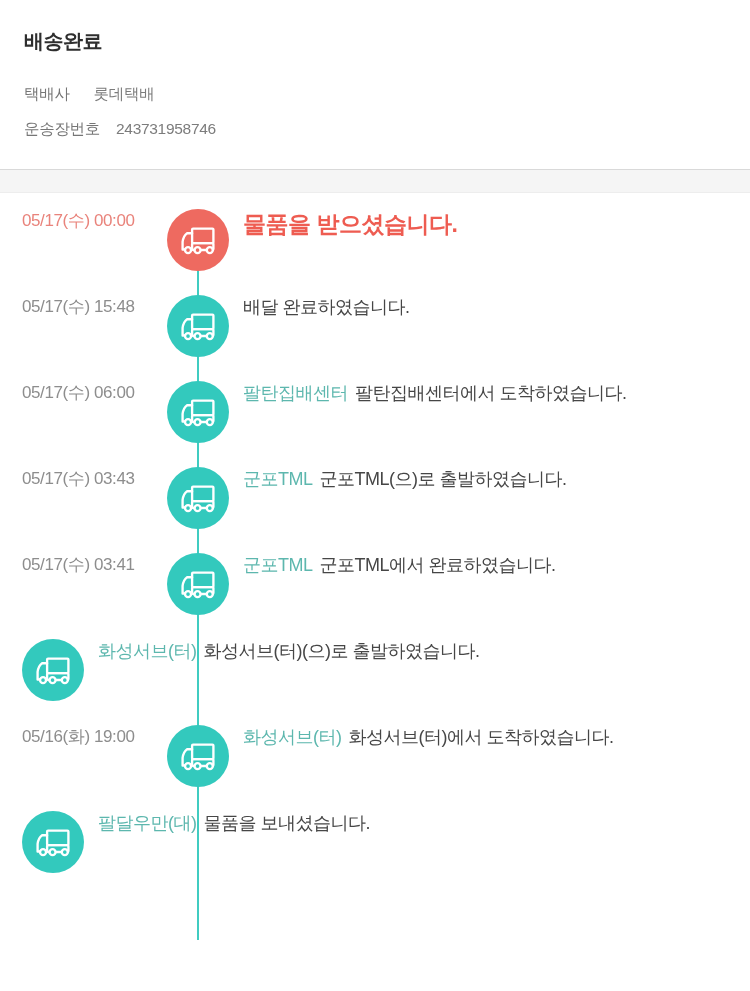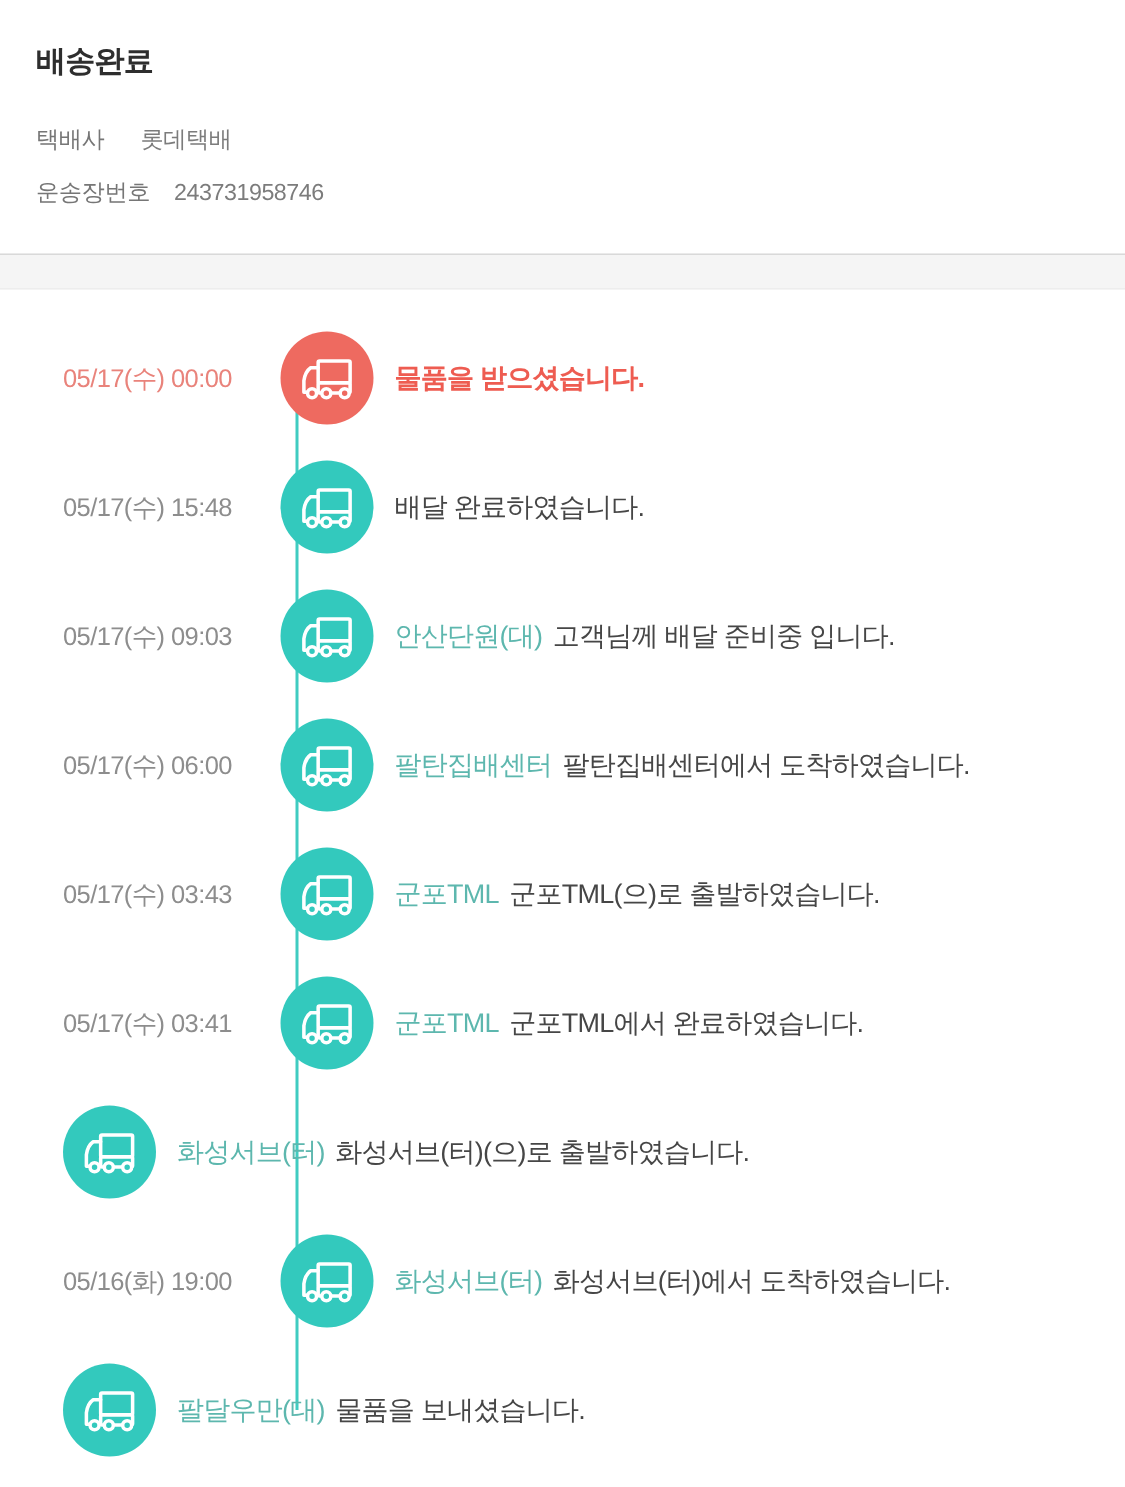--- a/index.html
+++ b/index.html
@@ -20,38 +20,38 @@
   .divider {
     margin-top:30px; height:22px; background:#f5f5f5;
     border-top:1px solid #d9d9d9; border-bottom:1px solid #ededed;
   }
   
   .timeline { position:relative; margin-top:16px; padding-left:22px; }
   .tl-line {
     position:absolute; left:197px; top:43px; width:2px; height:688px;
     background:#40ccc1; z-index:0;
   }
-  .row { display:flex; align-items:center; height:86px; position:relative;margin-left:20px; }
+  .row { display:flex; align-items:flex-start; height:86px; position:relative; }
   .date {
     flex:none; width:145px; font-size:17px; color:#8d8d8d; letter-spacing:-0.4px;
   }
   .badge {
     flex:none; width:62px; height:62px; border-radius:50%;
     background:#33c9bd; color:#33c9bd;
     display:flex; align-items:center; justify-content:center;
     position:relative; z-index:1;
   }
   .badge svg { width:58px; height:58px; display:block; }
   .msg { margin-left:14px; font-size:18px; color:#464646; letter-spacing:-0.5px; white-space:nowrap; }
   .loc { color:#5db7ae; margin-right:7px; }
   .loc:empty { display:none; margin:0; }
   
   .row.current .badge { background:#ee6a60; color:#ee6a60; }
   .row.current .date  { color:#e9837b; }
-  .row.current .msg   { color:#ee5c51; font-weight:700; font-size:18px; }
+  .row.current .msg   { color:#ee5c51; font-weight:700; font-size:23px; }
 </style>
 </head>
 <body>
 
 <svg width="0" height="0" style="position:absolute" aria-hidden="true">
   <defs>
     <g id="truck" fill="none" stroke="#ffffff" stroke-width="2.6" stroke-linecap="round" stroke-linejoin="round">
       <rect x="25.5" y="19.5" width="23.5" height="16" rx="1"></rect>
       <rect x="25.5" y="35.5" width="23.5" height="7.5" rx="1"></rect>
       <path d="M25.5 24.5 H20 C17.6 26.2 15.6 29.8 15 34 V42.5 H17.5"></path>
@@ -90,29 +90,20 @@
   <div class="row">
     <div class="date">05/17(수) 15:48</div>
     <div class="badge">
         <svg viewBox="0 0 64 64">
           <use href="#truck" xlink:href="#truck"></use>
         </svg>
       </div>
     <div class="msg"><span>배달 완료하였습니다.</span></div>
   </div>
 
-  <div class="row">
-    <div class="date">05/17(수) 09:03</div>
-    <div class="badge">
-        <svg viewBox="0 0 64 64">
-          <use href="#truck" xlink:href="#truck"></use>
-        </svg>
-      </div>
-    <div class="msg"><span class="loc">안산단원(대)</span><span>고객님께 배달 준비중 입니다.</span></div>
-  </div>
 
   <div class="row">
     <div class="date">05/17(수) 06:00</div>
     <div class="badge">
         <svg viewBox="0 0 64 64">
           <use href="#truck" xlink:href="#truck"></use>
         </svg>
       </div>
     <div class="msg"><span class="loc">팔탄집배센터</span><span>팔탄집배센터에서 도착하였습니다.</span></div>
   </div>

